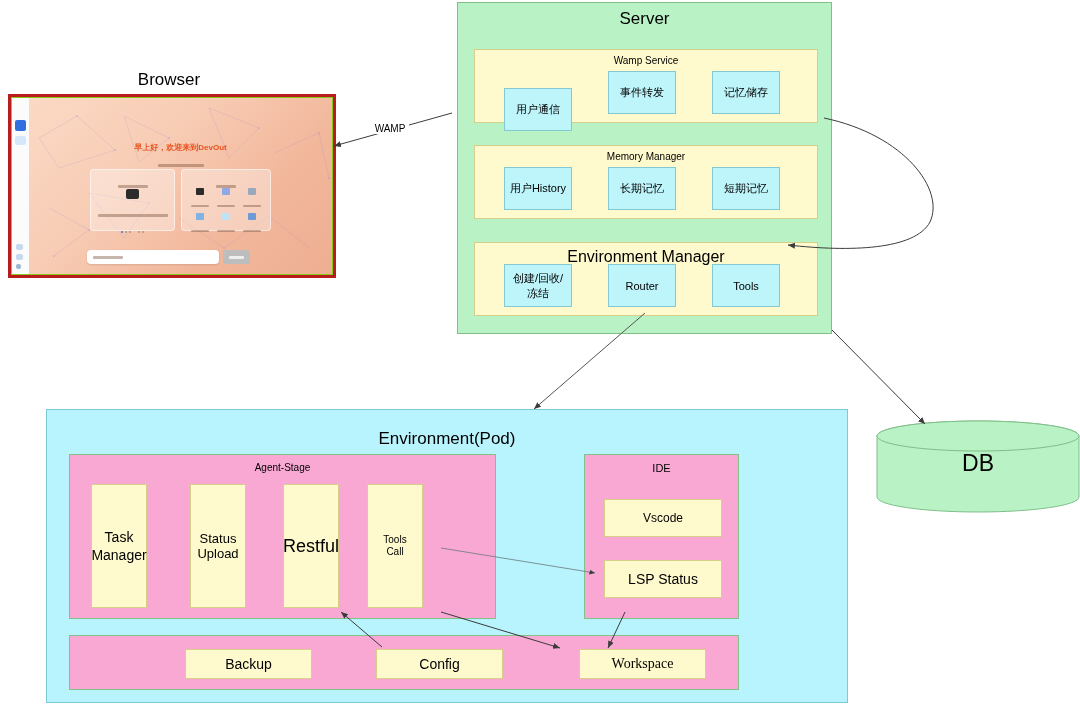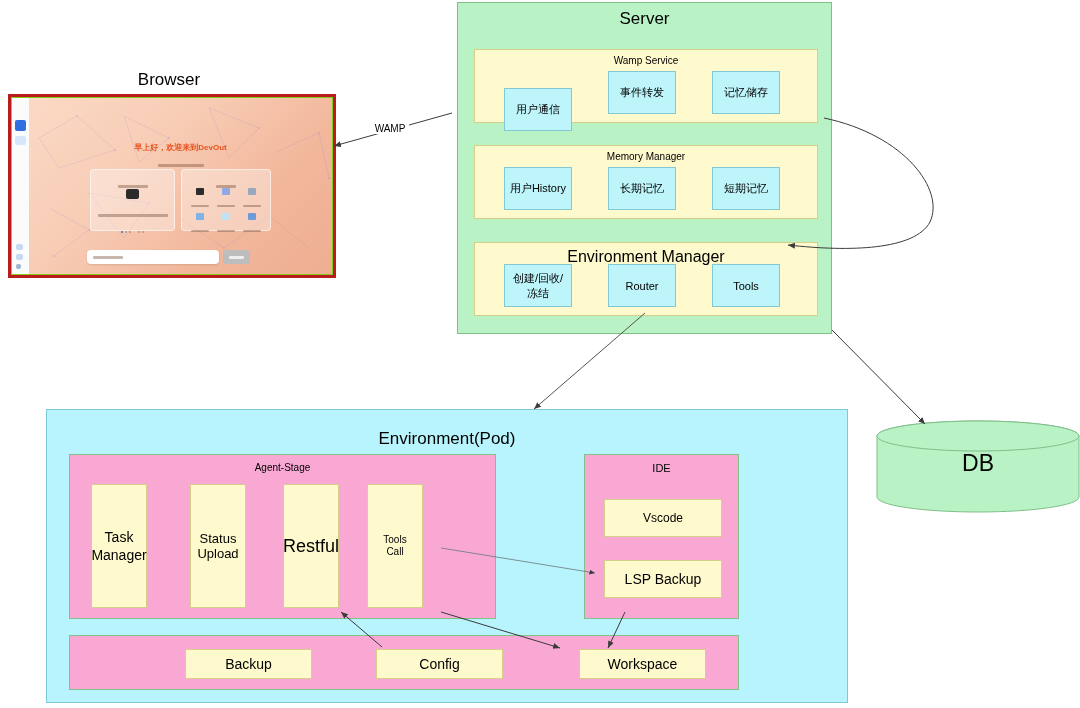--- a/index.html
+++ b/index.html
@@ -182,27 +182,27 @@
       </div>
     <div class="box yellow ctr" style="left:297px;top:29px;width:56px;height:124px;font-size:10px;line-height:12px;">
       <span style="white-space:pre-line;">Tools
 Call</span>
       </div>
   </div>
 
   <div class="box green2" style="left:537px;top:44px;width:155px;height:165px;">
     <div class="panel-title" style="top:7px;font-size:11px;">IDE</div>
     <div class="box yellow ctr" style="left:19px;top:44px;width:118px;height:38px;font-size:12px;">Vscode</div>
-    <div class="box yellow ctr" style="left:19px;top:105px;width:118px;height:38px;font-size:14px;">LSP Backup</div>
+    <div class="box yellow ctr" style="left:19px;top:105px;width:118px;height:38px;font-size:14px;">LSP Status</div>
   </div>
 
   <div class="box green2" style="left:22px;top:225px;width:670px;height:55px;">
     <div class="box yellow ctr" style="left:115px;top:13px;width:127px;height:30px;font-size:14px;">Backup</div>
     <div class="box yellow ctr" style="left:306px;top:13px;width:127px;height:30px;font-size:14px;">Config</div>
-    <div class="box yellow ctr" style="left:509px;top:13px;width:127px;height:30px;font-size:14px;">Workspace</div>
+    <div class="box yellow ctr" style="left:509px;top:13px;width:127px;height:30px;font-size:14px;font-family:Liberation Serif, serif;">Workspace</div>
   </div>
 </div>
 
 <svg class="overlay">
   <defs>
     <marker id="ah" markerWidth="9" markerHeight="9" refX="7" refY="3" orient="auto" markerUnits="strokeWidth">
       <path d="M0,0 L7,3 L0,6 z" fill="#3b3b3b"></path>
     </marker>
   </defs>
 

